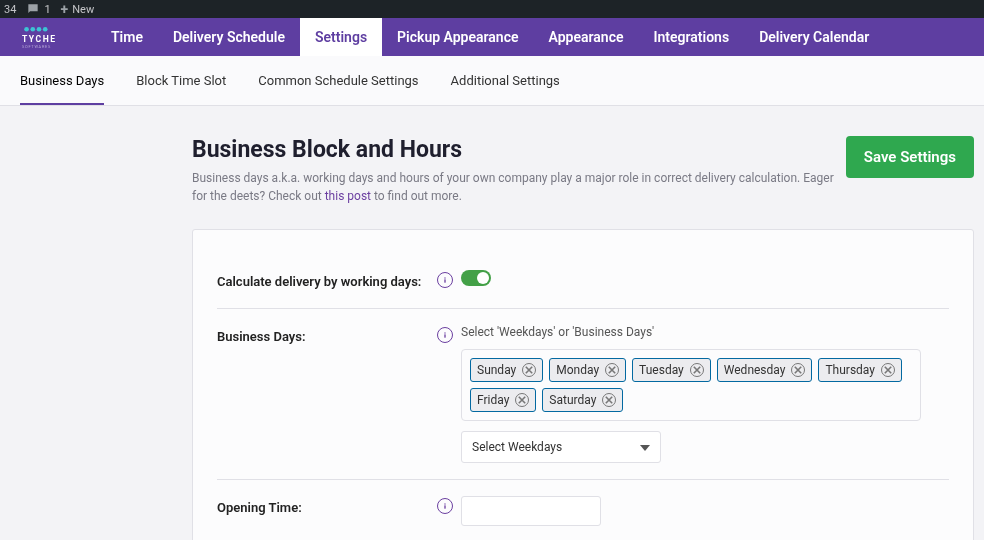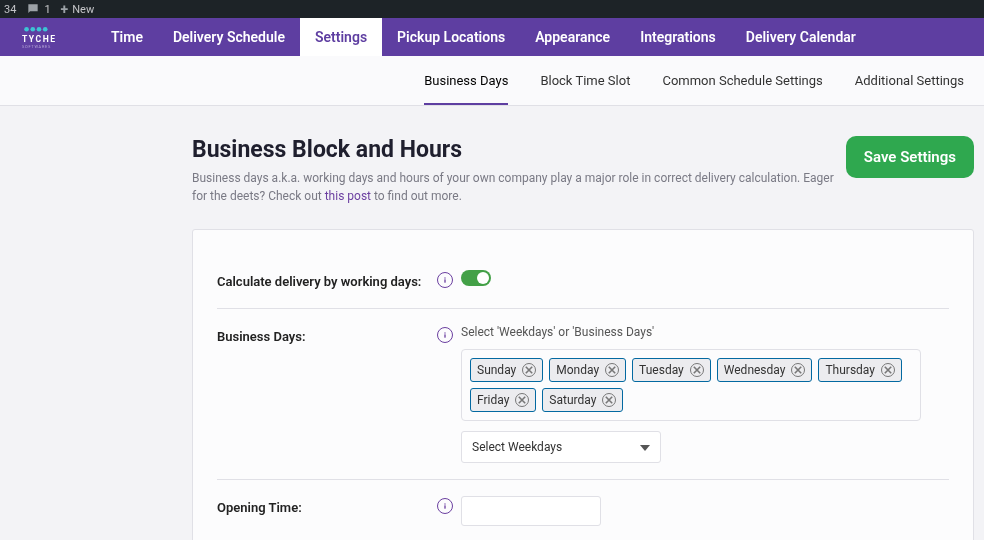--- a/index.html
+++ b/index.html
@@ -25,33 +25,33 @@
 
   
   .topnav{background:var(--purple);height:38px;display:flex;align-items:stretch;}
   .brand{width:96px;display:flex;align-items:center;justify-content:center;}
   .brand svg{height:28px;}
   .nav-items{display:flex;align-items:stretch;}
   .nav-item{color:var(--white);font-size:14px;font-weight:600;padding:0 15px;display:flex;align-items:center;cursor:pointer;}
   .nav-item.active{background:var(--white);color:var(--purple);}
 
   
-  .subtabs{background:#fafafc;border-bottom:1px solid var(--border);display:flex;gap:32px;padding:0 20px;height:50px;align-items:center;justify-content:flex-end;}
+  .subtabs{background:#fafafc;border-bottom:1px solid var(--border);display:flex;gap:32px;padding:0 20px;height:50px;align-items:center;}
   .subtab{font-size:13px;color:#333;cursor:pointer;padding:16px 0;}
   .subtab.active{color:#000;position:relative;}
   .subtab.active::after{content:"";position:absolute;left:0;right:0;bottom:-1px;height:2px;background:var(--purple);}
 
   
   .content{padding:30px 0 0 192px;}
   .header-row{display:flex;align-items:flex-start;justify-content:space-between;padding-right:10px;margin-bottom:24px;}
   .header-text{max-width:650px;}
   .header-text h1{margin:0 0 6px 0;font-size:23px;font-weight:700;color:#1f1f2e;}
   .header-text p{margin:0;font-size:12px;color:var(--muted);line-height:1.5;}
   .header-text a{color:var(--info);text-decoration:none;}
-  .save-btn{background:var(--green);color:#fff;font-size:15px;font-weight:600;border:none;padding:12px 18px;cursor:pointer;border-radius:10px;}
+  .save-btn{background:var(--green);color:#fff;font-size:15px;font-weight:600;border:none;padding:12px 18px;cursor:pointer;border-radius:4px;}
 
   
   .panel{background:#fcfcfd;border:1px solid var(--border);border-radius:3px;padding:24px 24px 40px 24px;margin-right:10px;}
   .form-row{display:flex;align-items:flex-start;padding:16px 0;border-bottom:1px solid var(--border);}
   .form-row:last-child{border-bottom:none;}
   .form-label{width:220px;font-size:13px;font-weight:600;color:#222;padding-top:2px;line-height:1.5;}
   .form-ctrl{flex:1;display:flex;align-items:flex-start;gap:8px;}
   .info-icon{width:16px;height:16px;border:1px solid var(--info);border-radius:50%;display:inline-flex;align-items:center;justify-content:center;flex:none;margin-top:2px;}
   .info-icon svg{width:8px;height:8px;fill:var(--info);}
   .ctrl-body{display:flex;flex-direction:column;gap:10px;}
@@ -106,21 +106,21 @@
     <div class="nav-item">
           <span>Time</span>
         </div>
     <div class="nav-item">
           <span>Delivery Schedule</span>
         </div>
     <div class="nav-item active">
           <span>Settings</span>
         </div>
     <div class="nav-item">
-          <span>Pickup Locations</span>
+          <span>Pickup Appearance</span>
         </div>
     <div class="nav-item">
           <span>Appearance</span>
         </div>
     <div class="nav-item">
           <span>Integrations</span>
         </div>
     <div class="nav-item">
           <span>Delivery Calendar</span>
         </div>

